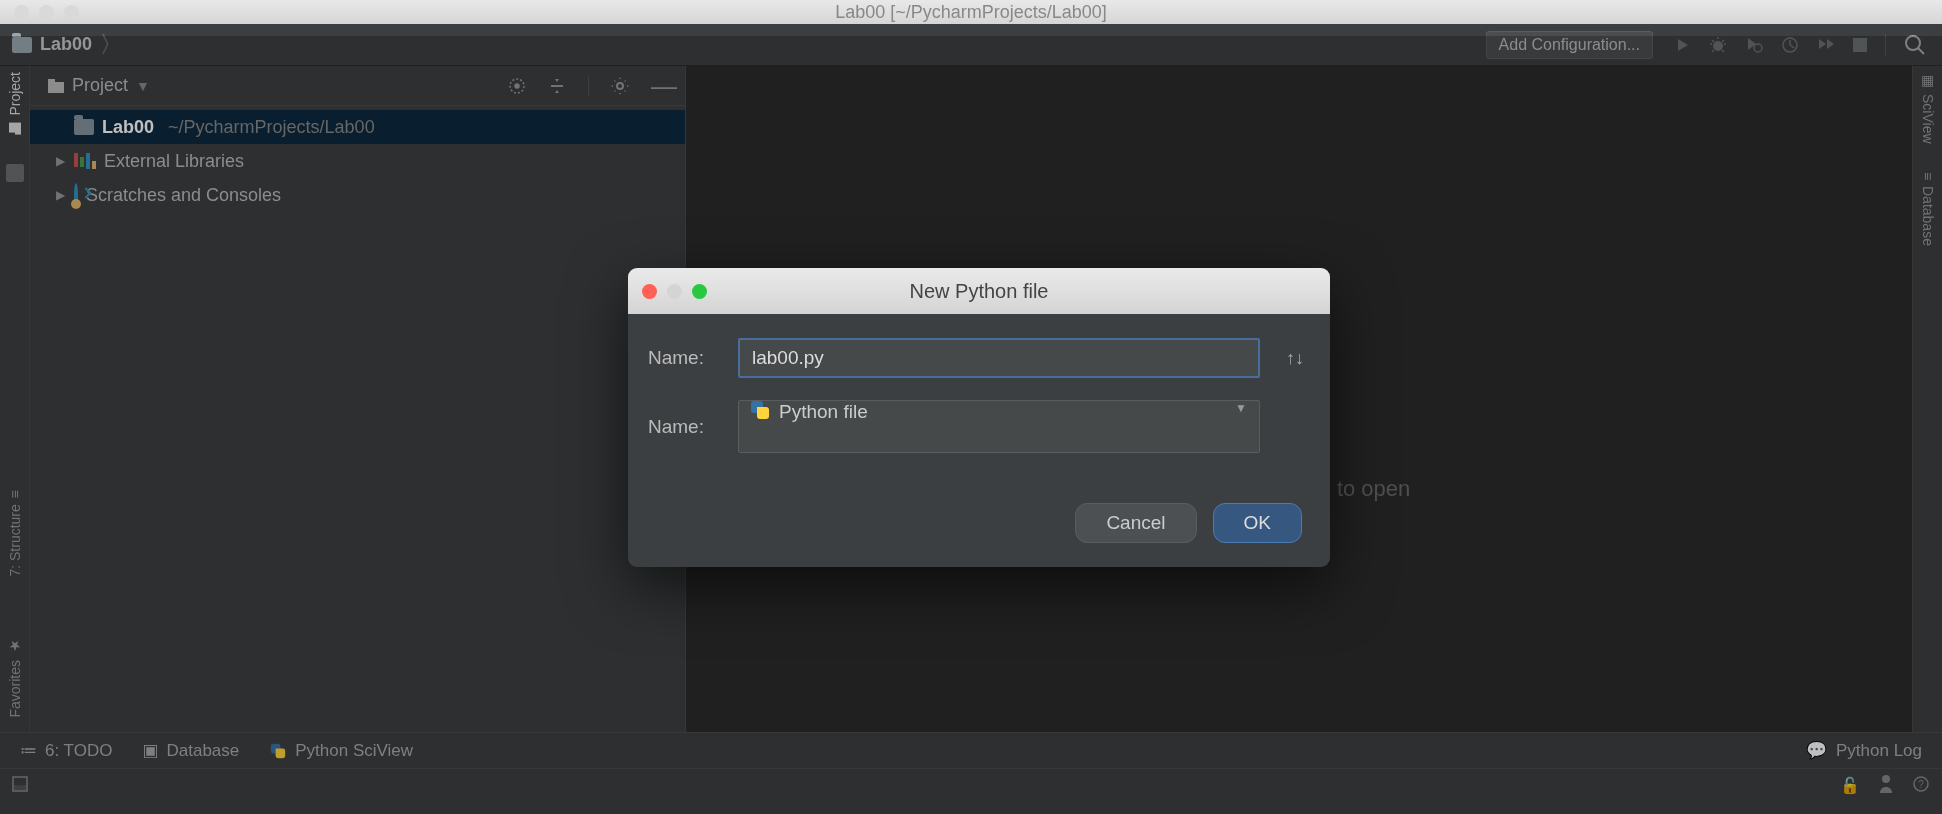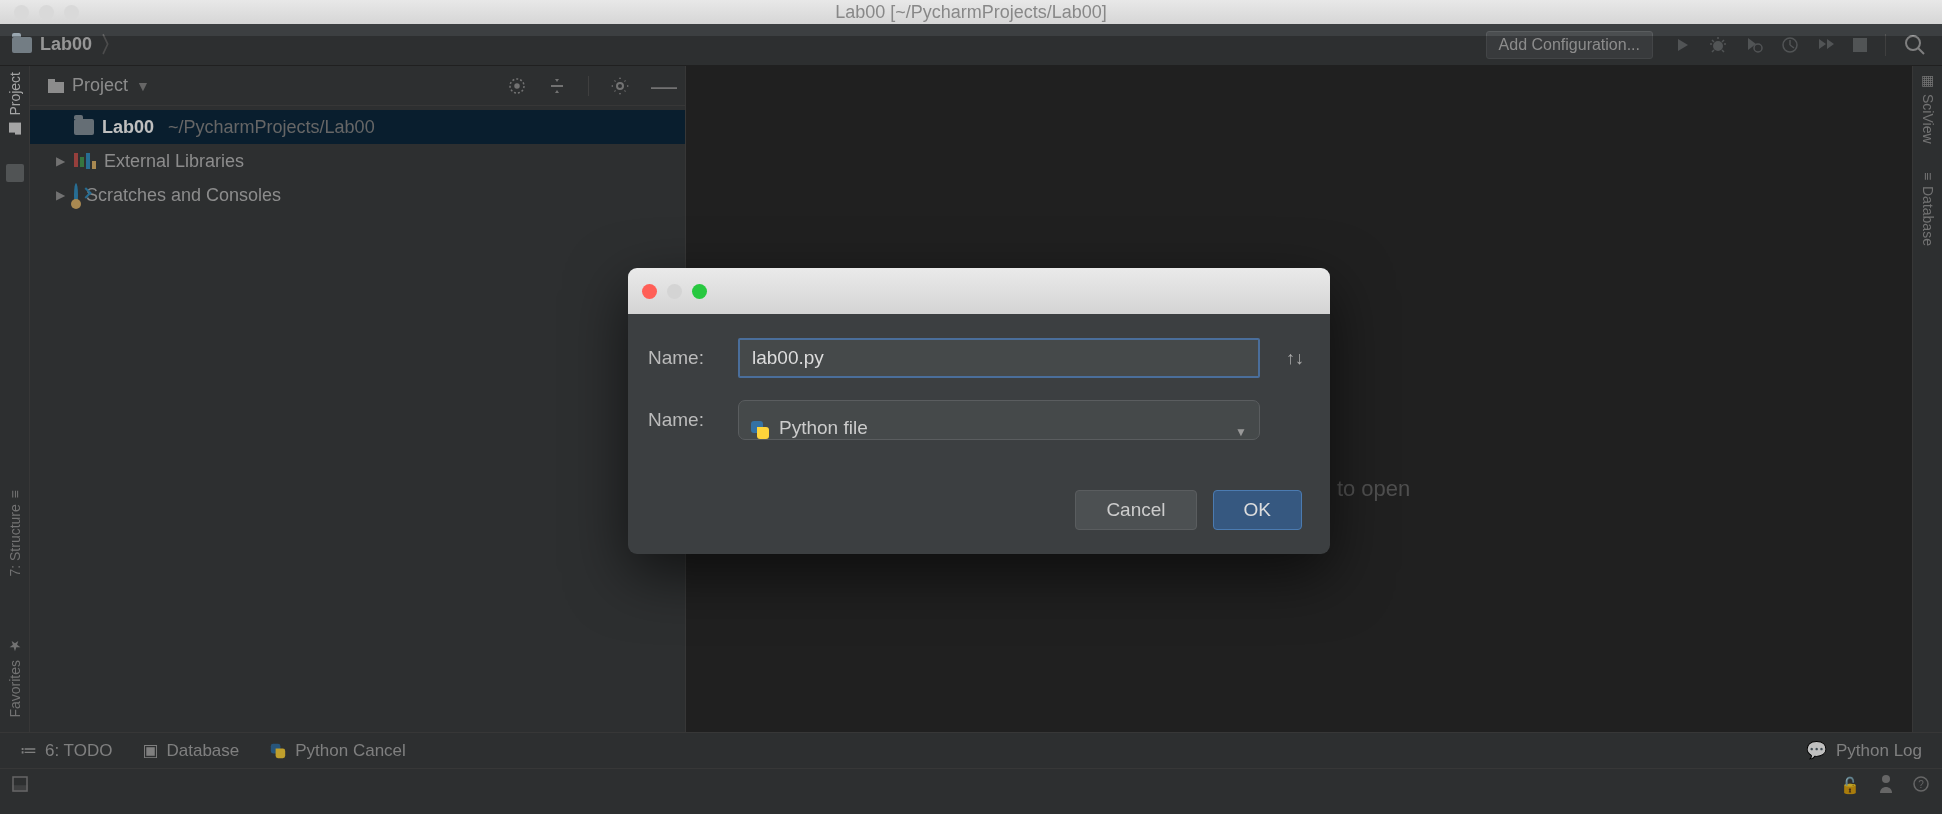--- a/index.html
+++ b/index.html
@@ -77,27 +77,27 @@
   .dlg-title { height:46px; background:linear-gradient(#eaeaea,#d4d4d4); display:flex; align-items:center; position:relative; }
   .dlg-dots { display:flex; gap:10px; padding-left:14px; }
   .ddot{width:15px;height:15px;border-radius:50%;}
   .dred{background:#ff5f57;} .dyel{background:#d4d4d4;} .dgrn{background:#28c840;}
   .dlg-title-text{position:absolute;left:0;right:0;text-align:center;color:#444;font-size:20px;}
   .dlg-body { padding:24px 20px; }
   .form-row { display:flex; align-items:center; gap:20px; margin-bottom:22px; }
   .form-row .flabel { width:70px; font-size:19px; color:#bbb; }
   .name-input { flex:1; height:40px; background:#45494a; border:2px solid #4a6e9b; padding:0 12px; color:#ddd; font-size:19px; border-radius:2px; }
   .sort-ic { width:30px; color:#aaa; font-size:18px; text-align:center; cursor:pointer; }
-  .kind-select { flex:1; height:40px; background:#45494a; border:1px solid #5a5d5f; display:flex; align-items:flex-end; padding:0 12px; gap:10px; color:#ccc; font-size:19px; border-radius:7px; position:relative; }
+  .kind-select { flex:1; height:53px; background:#45494a; border:1px solid #5a5d5f; display:flex; align-items:flex-start; padding:0 12px; gap:10px; color:#ccc; font-size:19px; border-radius:2px; position:relative; }
   .kind-select .dd{position:absolute;right:12px;color:#999;font-size:12px;}
   .py-ic{width:18px;height:18px;position:relative;}
   .py-ic::before{content:"";position:absolute;width:12px;height:12px;background:#3572a4;border-radius:3px 3px 0 3px;top:0;left:0;}
   .py-ic::after{content:"";position:absolute;width:12px;height:12px;background:#ffd43b;border-radius:0 3px 3px 3px;bottom:0;right:0;}
   .dlg-buttons { display:flex; justify-content:flex-end; gap:16px; padding:4px 28px 24px; }
-  .btn { height:40px; padding:0 30px; border-radius:4px; font-size:19px; cursor:pointer; border:none; }
+  .btn { height:40px; padding:0 30px; border-radius:12px; font-size:19px; cursor:pointer; border:none; }
   .btn-cancel { background:#4c5052; border:1px solid #5a5d5f; color:#ccc; }
   .btn-ok { background:#365880; border:1px solid #4b7bb1; color:#ddd; }
 
   svg{flex-shrink:0;}
 </style>
 </head>
 <body>
 
 <div class="mac-titlebar">
   <div class="mac-dots">
@@ -260,21 +260,21 @@
   <div class="tab">
       <span>≔</span>
       <span>6: TODO</span>
     </div>
   <div class="tab">
       <span>▣</span>
       <span>Database</span>
     </div>
   <div class="tab">
       <span class="py-ic" style="transform:scale(.8)"></span>
-      <span>Python Cancel</span>
+      <span>Python SciView</span>
     </div>
   <div class="bt-spacer"></div>
   <div class="tab">
       <span>💬</span>
       <span>Python Log</span>
     </div>
 </div>
 
 <div class="status">
   <span><svg width="16" height="16" viewBox="0 0 16 16" fill="none" stroke="#888" stroke-width="1.5">
@@ -294,20 +294,21 @@
 </div>
 
 <div class="modal-back"></div>
 <div class="dialog">
   <div class="dlg-title">
     <div class="dlg-dots">
       <div class="ddot dred"></div>
       <div class="ddot dyel"></div>
       <div class="ddot dgrn"></div>
     </div>
+    <div class="dlg-title-text">New Python file</div>
   </div>
   <div class="dlg-body">
     <div class="form-row">
       <div class="flabel">Name:</div>
       <input class="name-input" value="lab00.py" style="">
       <div class="sort-ic">↑↓</div>
     </div>
     <div class="form-row">
       <div class="flabel">Name:</div>
       <div class="kind-select">

